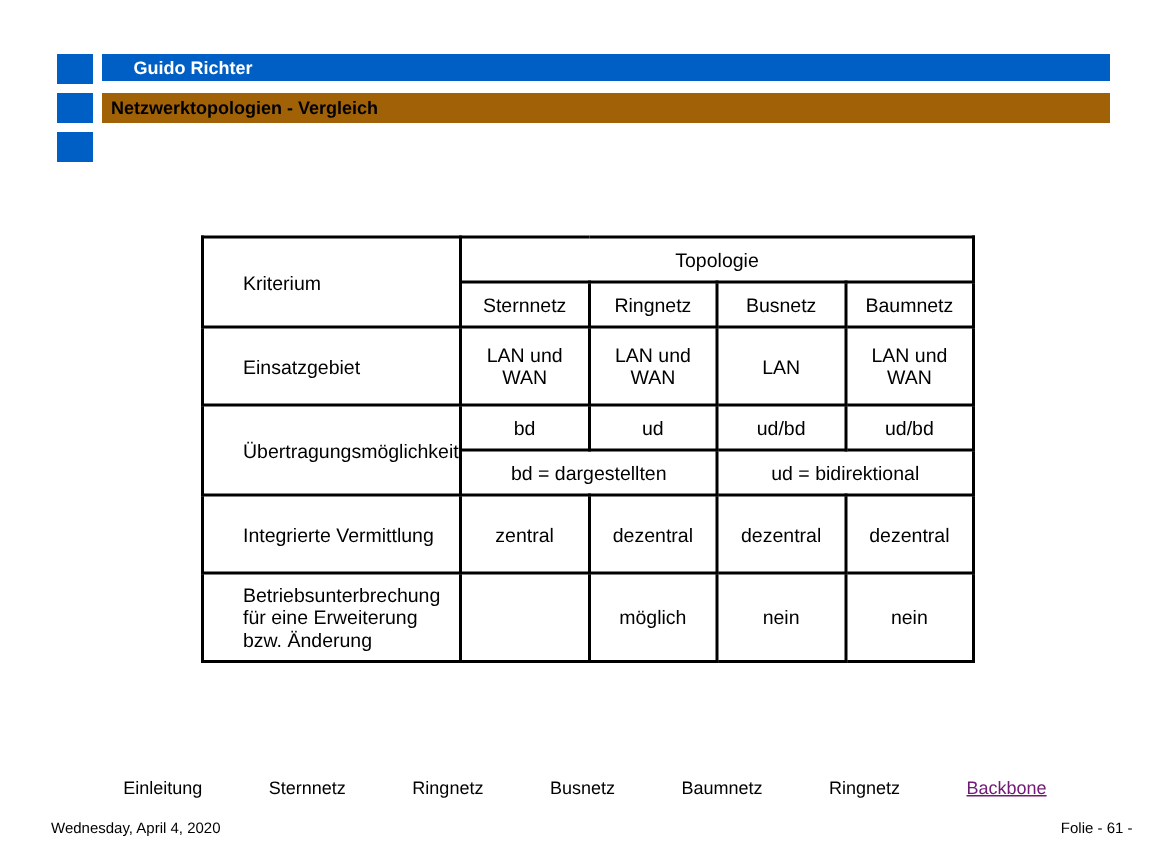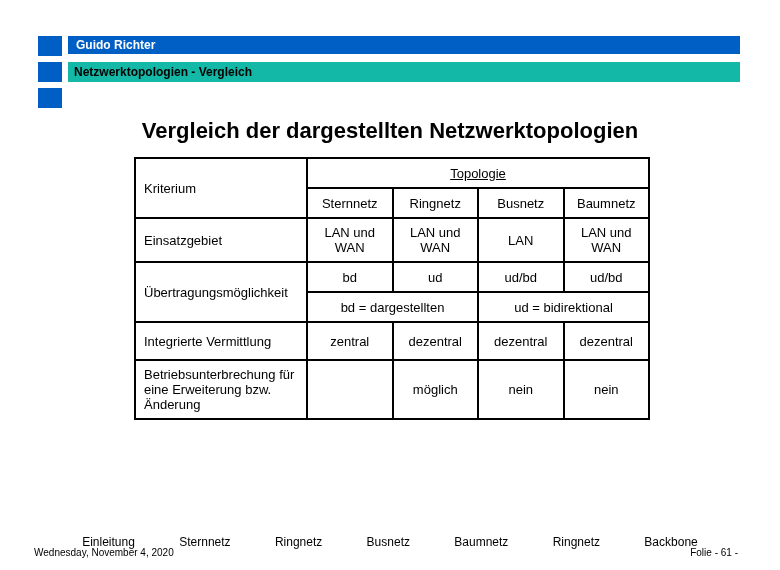--- a/index.html
+++ b/index.html
@@ -1,58 +1,57 @@
 <!DOCTYPE html>
 <html><head>
 <meta charset="utf-8">
 <style>
   * { margin: 0; padding: 0; box-sizing: border-box; }
   html, body { width: 780px; height: 570px; font-family: Arial, sans-serif; background: #fff; }
   .slide { position: relative; width: 780px; height: 570px; }
 
-  .author-bar { position: absolute; left: 68px; top: 36px; width: 672px; height: 18px; background: #005fc4; color: #fff; font-size: 12px; font-weight: bold; display: flex; align-items: center; padding-left: 8px; }
-  .crumb-bar  { position: absolute; left: 68px; top: 62px; width: 672px; height: 20px; background: #14b8a6; color: #000; font-size: 12px; font-weight: bold; display: flex; align-items: center; padding-left: 6px; }
+  .author-bar { position: absolute; left: 68px; top: 36px; width: 672px; height: 18px; background: #005fc4; color: #fff; font-size: 12px; font-weight: bold; display: flex; align-items: center; padding-left: 21px; }
+  .crumb-bar  { position: absolute; left: 68px; top: 62px; width: 672px; height: 20px; background: #a16207; color: #000; font-size: 12px; font-weight: bold; display: flex; align-items: center; padding-left: 6px; }
   .dot-square { position: absolute; left: 38px; width: 24px; height: 20px; background: #005fc4; }
   .dot1 { top: 36px; }
   .dot2 { top: 62px; }
   .dot3 { top: 88px; }
 
   .title { position: absolute; left: 0; right: 0; top: 118px; text-align: center; font-size: 22px; font-weight: bold; }
 
   .tbl { position: absolute; left: 134px; top: 157px; border-collapse: collapse; table-layout: fixed; width: 516px; }
   .tbl td, .tbl th { border: 2px solid #000; font-size: 13px; text-align: center; vertical-align: middle; padding: 6px 4px; }
-  .tbl .crit { text-align: left; padding-left: 8px; width: 172px; }
-  .topohead { font-weight: normal; text-decoration: underline; }
+  .tbl .crit { text-align: left; padding-left: 26px; width: 172px; }
+  .topohead { font-weight: normal; }
   .note-left { text-align: center; }
-  .tall td { height: 38px; }
+  .tall td { height: 52px; }
   .short td { height: 30px; }
 
-  .footer-nav { position: absolute; left: 0; right: 0; bottom: 21px; display: flex; justify-content: space-around; padding: 0 60px; font-size: 12px; }
+  .footer-nav { position: absolute; left: 0; right: 0; bottom: 38px; display: flex; justify-content: space-around; padding: 0 60px; font-size: 12px; }
   .footer-nav span { color: #000; }
-  .footer-nav .active { color: #000000; }
+  .footer-nav .active { color: #701a75; text-decoration: underline; }
 
   .footer-date { position: absolute; left: 34px; bottom: 12px; font-size: 10px; color: #000; }
-  .footer-page { position: absolute; right: 42px; bottom: 12px; font-size: 10px; color: #000; }
+  .footer-page { position: absolute; right: 25px; bottom: 12px; font-size: 10px; color: #000; }
 </style>
 </head>
 <body>
 
 <div class="slide">
   <div class="dot-square dot1"></div>
   <div class="dot-square dot2"></div>
   <div class="dot-square dot3"></div>
 
   <div class="author-bar">
     <span>Guido Richter</span>
   </div>
   <div class="crumb-bar">
     <span>Netzwerktopologien - Vergleich</span>
   </div>
 
-  <div class="title">Vergleich der dargestellten Netzwerktopologien</div>
 
   <table class="tbl">
     <tbody>
         <tr class="short">
       <td class="crit" rowspan="2">Kriterium</td>
       <td colspan="4" class="topohead">Topologie</td>
     </tr>
     <tr class="short">
       <td>Sternnetz</td>
       <td>Ringnetz</td>
@@ -97,15 +96,15 @@
   <div class="footer-nav">
     <span>Einleitung</span>
     <span>Sternnetz</span>
     <span>Ringnetz</span>
     <span>Busnetz</span>
     <span>Baumnetz</span>
     <span>Ringnetz</span>
     <span class="active">Backbone</span>
   </div>
 
-  <div class="footer-date">Wednesday, November 4, 2020</div>
+  <div class="footer-date">Wednesday, April 4, 2020</div>
   <div class="footer-page">Folie - 61 -</div>
 </div>
 
 </body></html>

